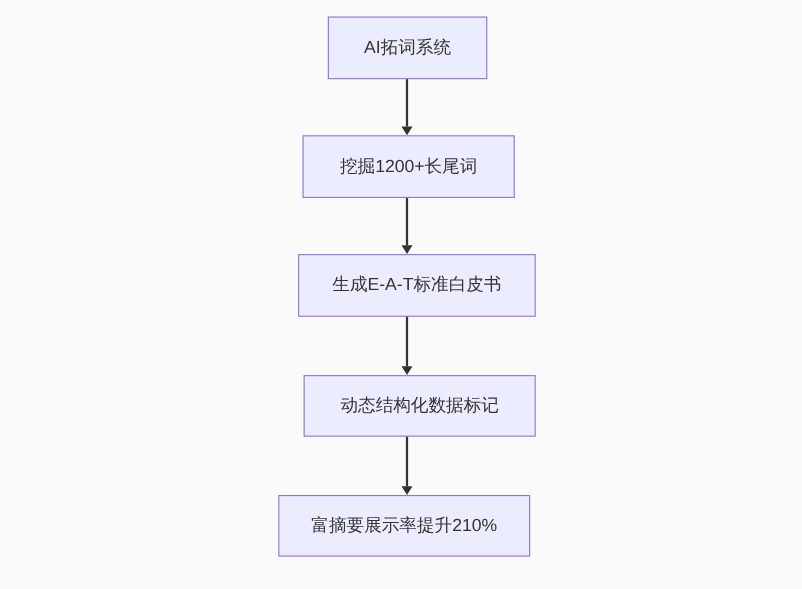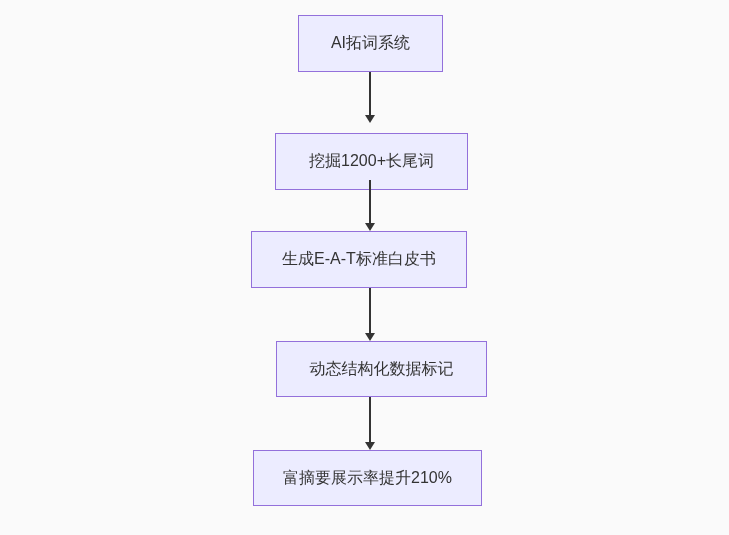--- a/index.html
+++ b/index.html
@@ -23,22 +23,22 @@
     border: 1px solid #9370DB;
     color: #333333;
     font-size: 16px;
     display: flex;
     align-items: center;
     justify-content: center;
     text-align: right;
     white-space: nowrap;
   }
   .n1 { left: 298px; top: 15px;  width: 145px; height: 57px; }
-  .n2 { left: 275px; top: 133px; width: 193px; height: 57px; }
-  .n3 { left: 251px; top: 231px; width: 216px; height: 57px; }
+  .n2 { left: 275px; top: 123px; width: 193px; height: 57px; }
+  .n3 { left: 271px; top: 231px; width: 216px; height: 57px; }
   .n4 { left: 276px; top: 341px; width: 211px; height: 56px; }
   .n5 { left: 253px; top: 450px; width: 229px; height: 56px; }
   .arrow {
     position: absolute;
     left: 365px;
     width: 10px;
     display: flex;
     flex-direction: column;
     align-items: center;
   }

